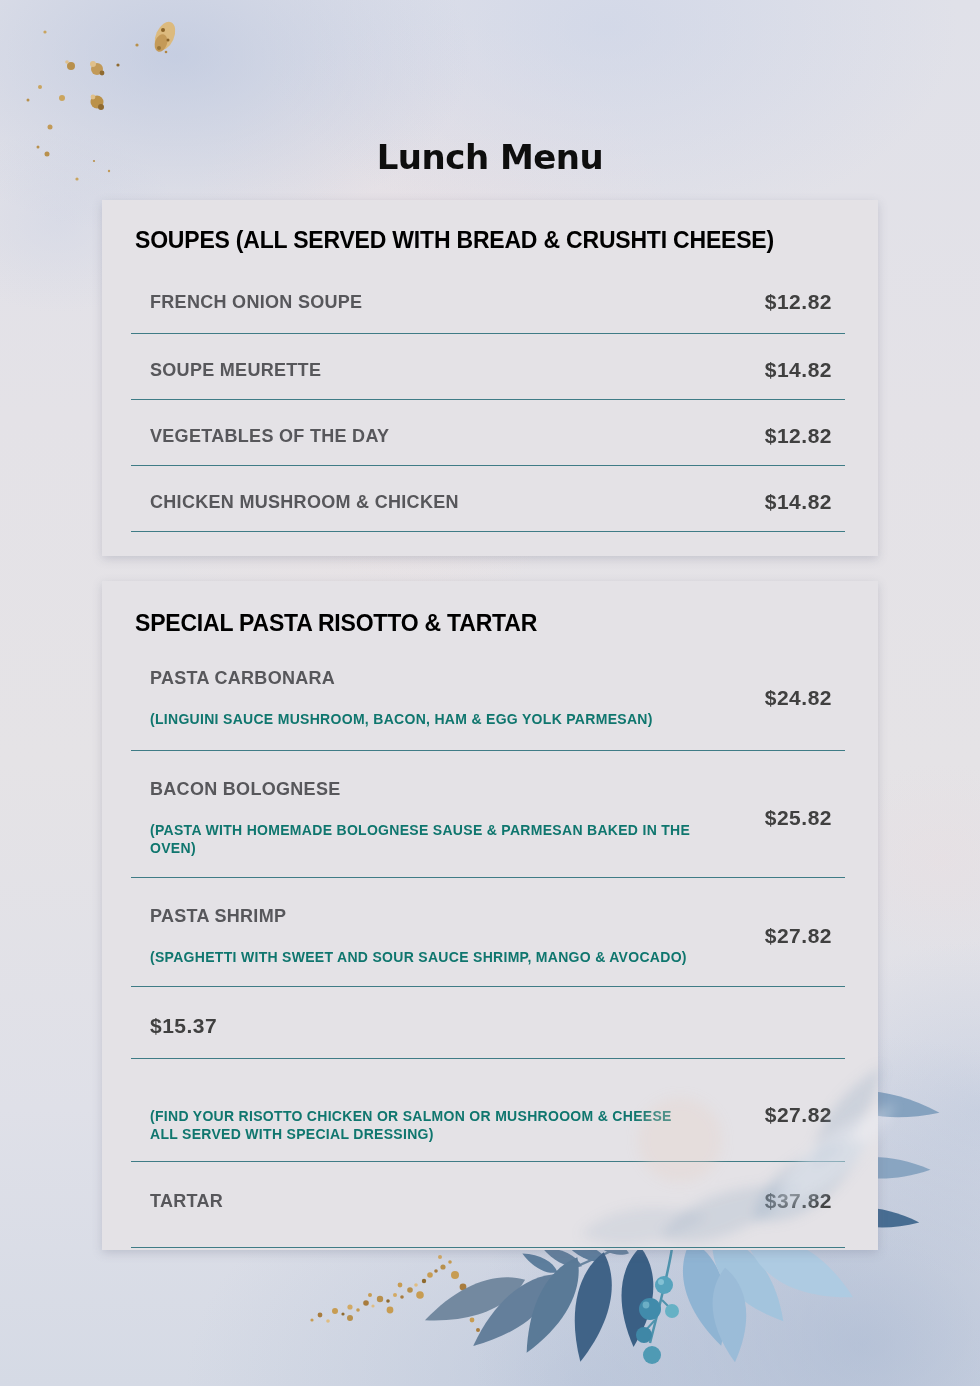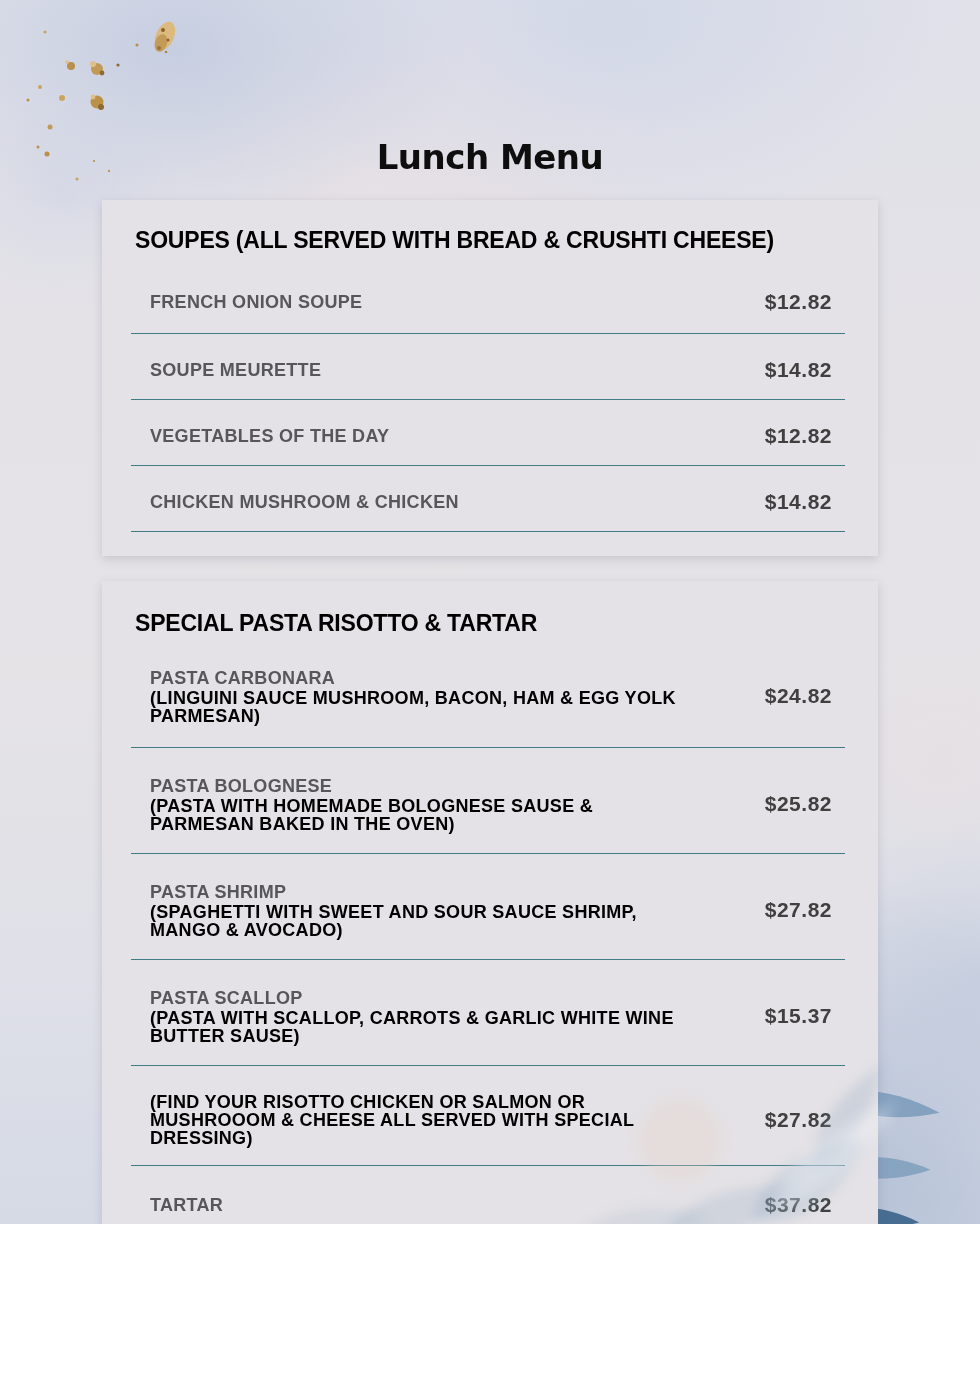--- a/index.html
+++ b/index.html
@@ -1,17 +1,17 @@
 <!DOCTYPE html>
 <html><head>
 <meta charset="utf-8">
 <style>
   html,body{margin:0;padding:0;}
   body{width:980px;height:1386px;overflow:hidden;font-family:"Liberation Sans",sans-serif;}
-  .stage{position:relative;width:980px;height:1224px;background:#e2e1e7;overflow:hidden;}
+  .stage{position:relative;width:980px;height:1386px;background:#e2e1e7;overflow:hidden;}
   .bg{position:absolute;inset:0;z-index:0;
     background:
       radial-gradient(420px 260px at 18% 4%, rgba(176,190,219,.55), transparent 70%),
       radial-gradient(500px 300px at 62% 2%, rgba(198,208,231,.50), transparent 70%),
       radial-gradient(170px 130px at 6% 16%, rgba(202,209,228,.40), transparent 70%),
       radial-gradient(380px 420px at 44% 22%, rgba(243,222,221,.34), transparent 70%),
       radial-gradient(300px 300px at 36% 34%, rgba(242,226,222,.28), transparent 70%),
       radial-gradient(160px 140px at 96% 62%, rgba(236,220,222,.30), transparent 70%),
       radial-gradient(540px 430px at 88% 97%, rgba(160,177,205,.55), transparent 72%),
       radial-gradient(560px 360px at 60% 100%, rgba(176,190,214,.50), transparent 72%),
@@ -27,22 +27,22 @@
         margin:26px 33px 0 33px;line-height:28px;}
   .card2 .section-header{margin-top:28px;}
   .row{margin:0 46px 0 48px;display:flex;align-items:center;justify-content:space-between;}
   .card1 .row{padding:24px 0 17px;}
   .card1 .row.first{padding-top:36px;padding-bottom:19px;}
   .card2 .row{padding:27px 0 20px;}
   .card2 .row.first{padding-top:30px;padding-bottom:22px;}
   .card2 .row.r5{padding-bottom:18px;}
   .card2 .row.last{padding-bottom:34px;}
   .name{display:block;font-size:18px;line-height:22px;font-weight:700;color:#57575b;letter-spacing:.3px;}
-  .desc{display:block;font-size:18px;line-height:18px;font-weight:600;color:#000000;
-        letter-spacing:.3px;margin-top:0;max-width:550px;}
+  .desc{display:block;font-size:14px;line-height:18px;font-weight:600;color:#0f766e;
+        letter-spacing:.3px;margin-top:21px;max-width:550px;}
   .price{font-size:21px;font-weight:800;color:#404040;letter-spacing:.5px;white-space:nowrap;}
   .rule{margin:0 33px 0 29px;border-bottom:1.5px solid #3f7c86;}
   .page-title{position:absolute;top:136px;left:0;width:100%;text-align:center;z-index:2;
         font-size:34px;line-height:42px;font-weight:800;color:#0e0e0e;letter-spacing:-.5px;
         font-family:"DejaVu Sans","Liberation Sans",sans-serif;}
   .overlay{position:absolute;z-index:3;pointer-events:none;}
 </style>
 </head>
 <body>
 
@@ -206,41 +206,37 @@
       <div>
         <span class="name">PASTA CARBONARA</span>
         <span class="desc">(LINGUINI SAUCE MUSHROOM, BACON, HAM &amp; EGG YOLK PARMESAN)</span>
       </div>
       <span class="price">$24.82</span>
     </div>
     <div class="rule"></div>
 
     <div class="row">
       <div>
-        <span class="name">PASTA BOLOGNESE</span>
+        <span class="name">BACON BOLOGNESE</span>
         <span class="desc">(PASTA WITH HOMEMADE BOLOGNESE SAUSE &amp; PARMESAN BAKED IN THE OVEN)</span>
       </div>
       <span class="price">$25.82</span>
     </div>
     <div class="rule"></div>
 
     <div class="row">
       <div>
         <span class="name">PASTA SHRIMP</span>
         <span class="desc">(SPAGHETTI WITH SWEET AND SOUR SAUCE SHRIMP, MANGO &amp; AVOCADO)</span>
       </div>
       <span class="price">$27.82</span>
     </div>
     <div class="rule"></div>
 
     <div class="row">
-      <div>
-        <span class="name">PASTA SCALLOP</span>
-        <span class="desc">(PASTA WITH SCALLOP, CARROTS &amp; GARLIC WHITE WINE BUTTER SAUSE)</span>
-      </div>
       <span class="price">$15.37</span>
     </div>
     <div class="rule"></div>
 
     <div class="row r5">
       <div>
         <span class="desc">(FIND YOUR RISOTTO CHICKEN OR SALMON OR  MUSHROOOM &amp; CHEESE ALL SERVED WITH SPECIAL DRESSING)</span>
       </div>
       <span class="price">$27.82</span>
     </div>

